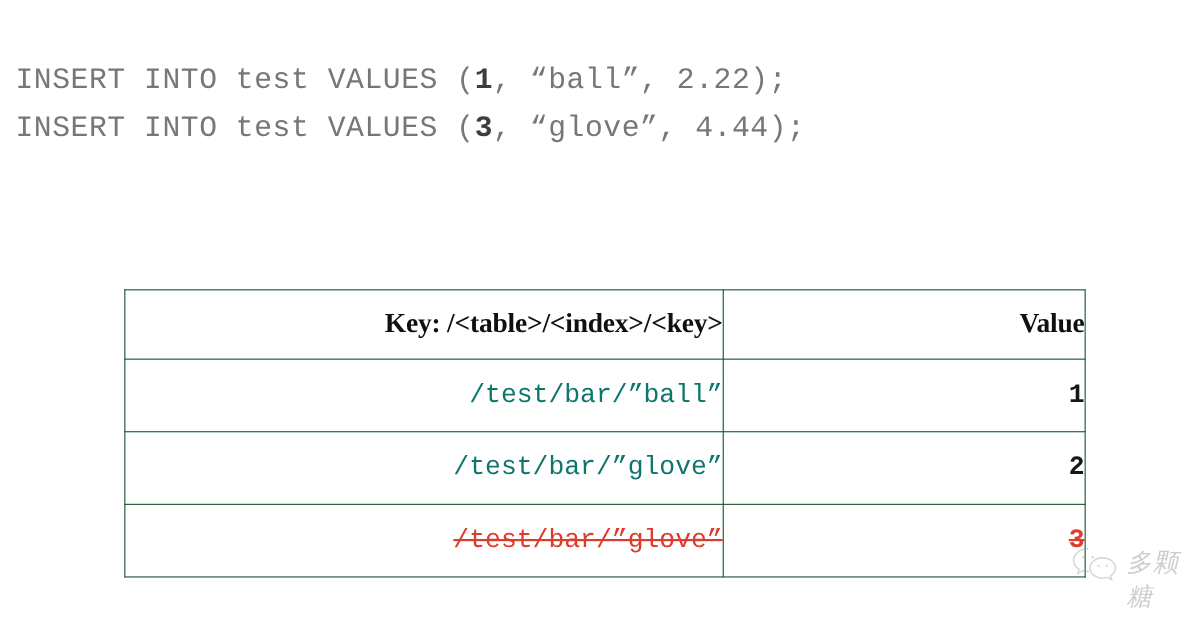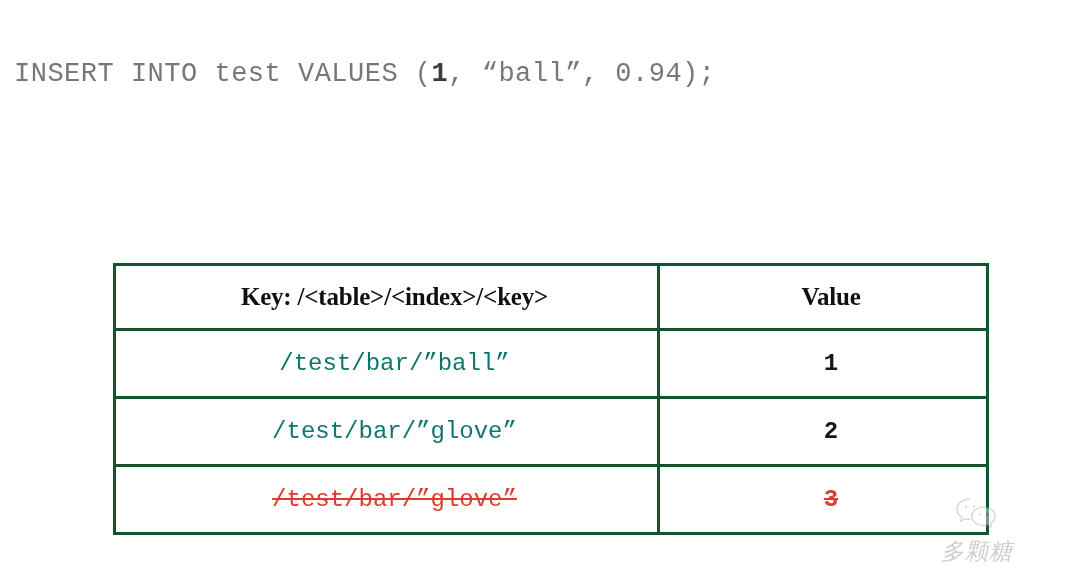--- a/index.html
+++ b/index.html
@@ -38,23 +38,23 @@
   
   #kv-table {
     position: absolute;
     left: 113px;
     top: 263px;
     width: 873px;
     border-collapse: collapse;
     table-layout: fixed;
   }
   #kv-table td, #kv-table th {
-    border: 3px solid #14532d;
+    border: 1px solid #14532d;
     padding: 0 0 0 16px;
-    text-align: center;
+    text-align: right;
     vertical-align: middle;
   }
   #kv-table col.col-key { width: 544px; }
   #kv-table col.col-val { width: 329px; }
 
   .hdr-row th {
     height: 62px;
     font-family: "Liberation Serif", "DejaVu Serif", serif;
     font-weight: bold;
     font-size: 25px;
@@ -78,48 +78,47 @@
     text-decoration: line-through;
     text-decoration-thickness: 2px;
   }
   .row-deleted td.value-cell {
     color: #dd3b2d;
   }
 
   
   #watermark {
     position: absolute;
-    left: 941px;
+    left: 974px;
     top: 496px;
     display: flex;
-    align-items: center;
     gap: 6px;
     opacity: 0.42;
     filter: grayscale(1);
     pointer-events: none;
-    flex-direction: column;
   }
   #watermark .wm-text {
     font-family: "Liberation Sans", sans-serif;
     font-size: 23px;
     color: #8a8a8a;
     letter-spacing: 1px;
     font-style: italic;
   }
   .wechat-icon {
     width: 44px;
     height: 34px;
     display: block;
   }
 </style>
 </head>
 <body>
 
 <div id="code-block">
-  <div class="code-line"><span>INSERT INTO test VALUES (</span><span class="num">1</span><span>, “ball”, 0.94);</span></div>
+  <div class="code-line"><span>INSERT INTO test VALUES (</span><span class="num">1</span><span>, “ball”, 2.22);</span></div>
+  <div class="code-line"><span>INSERT INTO test VALUES (</span><span class="num">3</span><span>, “glove”, 4.44);</span></div>
 </div>
 
 <table id="kv-table">
   <colgroup>
     <col class="col-key">
     <col class="col-val">
   </colgroup>
   <thead>
     <tr class="hdr-row">
       <th>Key: /&lt;table&gt;/&lt;index&gt;/&lt;key&gt;</th>

